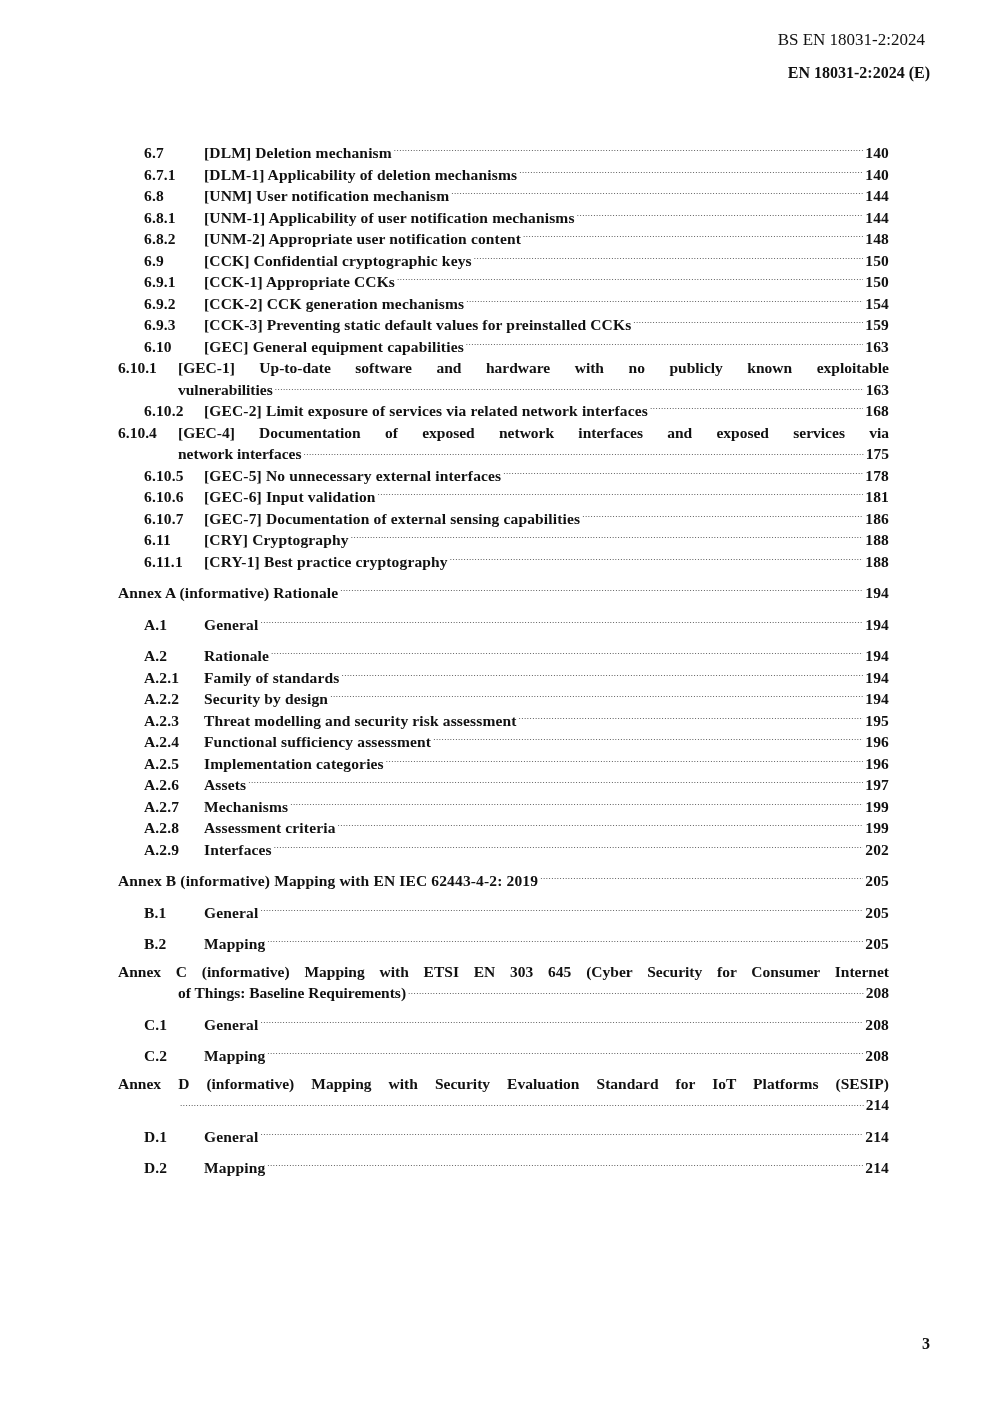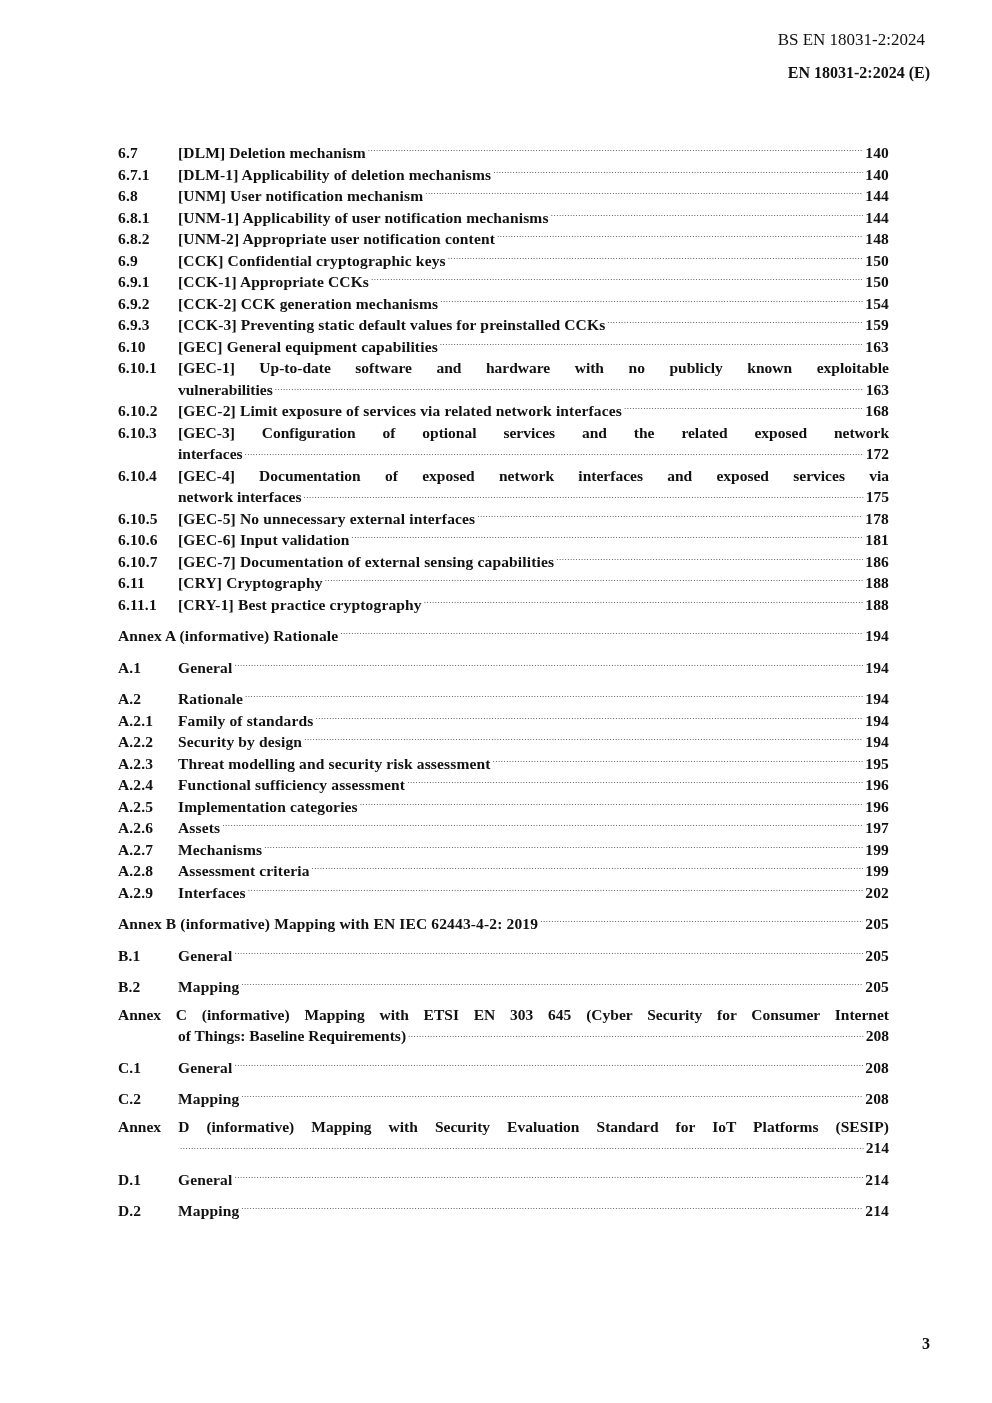--- a/index.html
+++ b/index.html
@@ -4,21 +4,21 @@
 <style>
   html, body { margin: 0; padding: 0; background: #ffffff; }
   body { width: 992px; height: 1403px; position: relative; overflow: hidden;
          font-family: "DejaVu Serif", "Liberation Serif", serif; color: #111; }
   .hdr1 { position: absolute; right: 67px; top: 30px; font-size: 17px; font-family: "Liberation Serif", serif; }
   .hdr2 { position: absolute; right: 62px; top: 64px; font-size: 16px; font-weight: bold; font-family: "Liberation Serif", serif; margin-left: 32px; }
   .pageno { position: absolute; right: 62px; top: 1335px; font-size: 16px; font-weight: bold; font-family: "Liberation Serif", serif; }
   #toc { position: absolute; left: 118px; top: 142px; width: 771px; }
   .row { display: flex; align-items: flex-end; font-weight: bold; font-size: 15.5px; line-height: 21.5px;
          font-family: "Liberation Serif", serif; letter-spacing: 0.15px; }
-  .row .num { width: 60px; flex: 0 0 60px; white-space: nowrap; }
+  .row .num { width: 60px; flex: 0 0 60px; white-space: nowrap; margin-left: 26px; }
   .row .body { flex: 1; display: flex; align-items: flex-start; min-width: 0; }
   .row .title { white-space: nowrap; }
   .row .leader { flex: 1; overflow: hidden; white-space: nowrap; font-weight: normal; font-size: 9px; line-height: 12px; letter-spacing: 0.5px; margin: 0 2px 4px 2px; }
   .row .leader::before { content: "......................................................................................................................................................................................................................................................................................................................................................................................."; }
   .row .page { white-space: nowrap; }
   .row.gap { margin-top: 10px; }
   .multi { font-weight: bold; font-size: 15.5px; line-height: 21.5px; font-family: "Liberation Serif", serif; }
   .multi .first { display: flex; align-items: center; }
   .multi .first .num { width: 60px; flex: 0 0 60px; }
   .multi .first .title { flex: 1; text-align: justify; text-align-last: justify; }
@@ -130,31 +130,20 @@
     <div class="row">
       <span class="num">6.10.2</span>
       <span class="body">
         <span class="title">[GEC-2] Limit exposure of services via related network interfaces</span>
         <span class="leader"></span>
         <span class="page">168</span>
       </span>
     </div>
     <div class="multi">
       <div class="first">
-        <span class="num">6.10.3</span>
-        <span class="title">[GEC-3] Configuration of optional services and the related exposed network</span>
-      </div>
-      <div class="cont">
-        <span class="title2">interfaces</span>
-        <span class="leader"></span>
-        <span class="page">172</span>
-      </div>
-    </div>
-    <div class="multi">
-      <div class="first">
         <span class="num">6.10.4</span>
         <span class="title">[GEC-4] Documentation of exposed network interfaces and exposed services via</span>
       </div>
       <div class="cont">
         <span class="title2">network interfaces</span>
         <span class="leader"></span>
         <span class="page">175</span>
       </div>
     </div>
     <div class="row">

